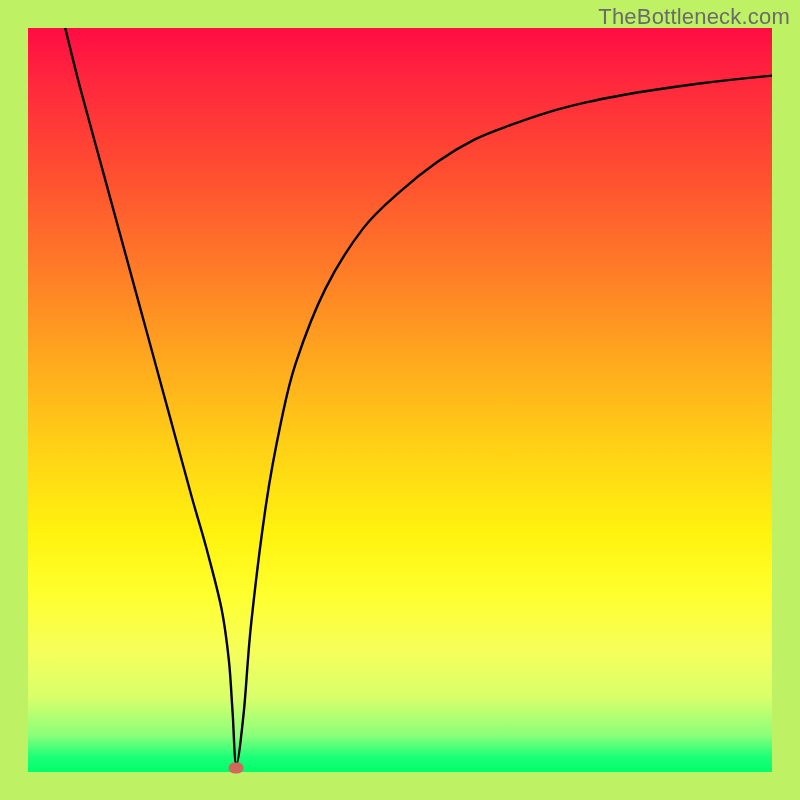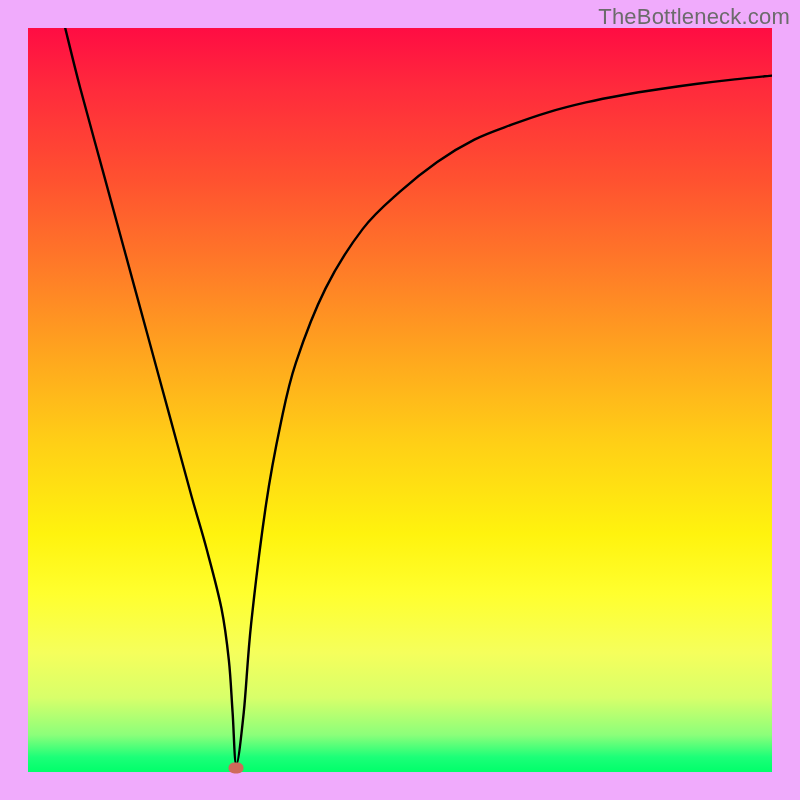--- a/index.html
+++ b/index.html
@@ -8,21 +8,21 @@
     width: 800px;
     height: 800px;
     overflow: hidden;
     background: #000;
     font-family: Arial, Helvetica, sans-serif;
   }
   .frame {
     position: relative;
     width: 800px;
     height: 800px;
-    background: #f0abfc;
+    background: #bef264;
   }
   .plot-area {
     position: absolute;
     left: 28px;
     top: 28px;
     width: 744px;
     height: 744px;
     background: linear-gradient(to bottom,
       #ff0c43 0%,
       #ff2a3c 8%,

